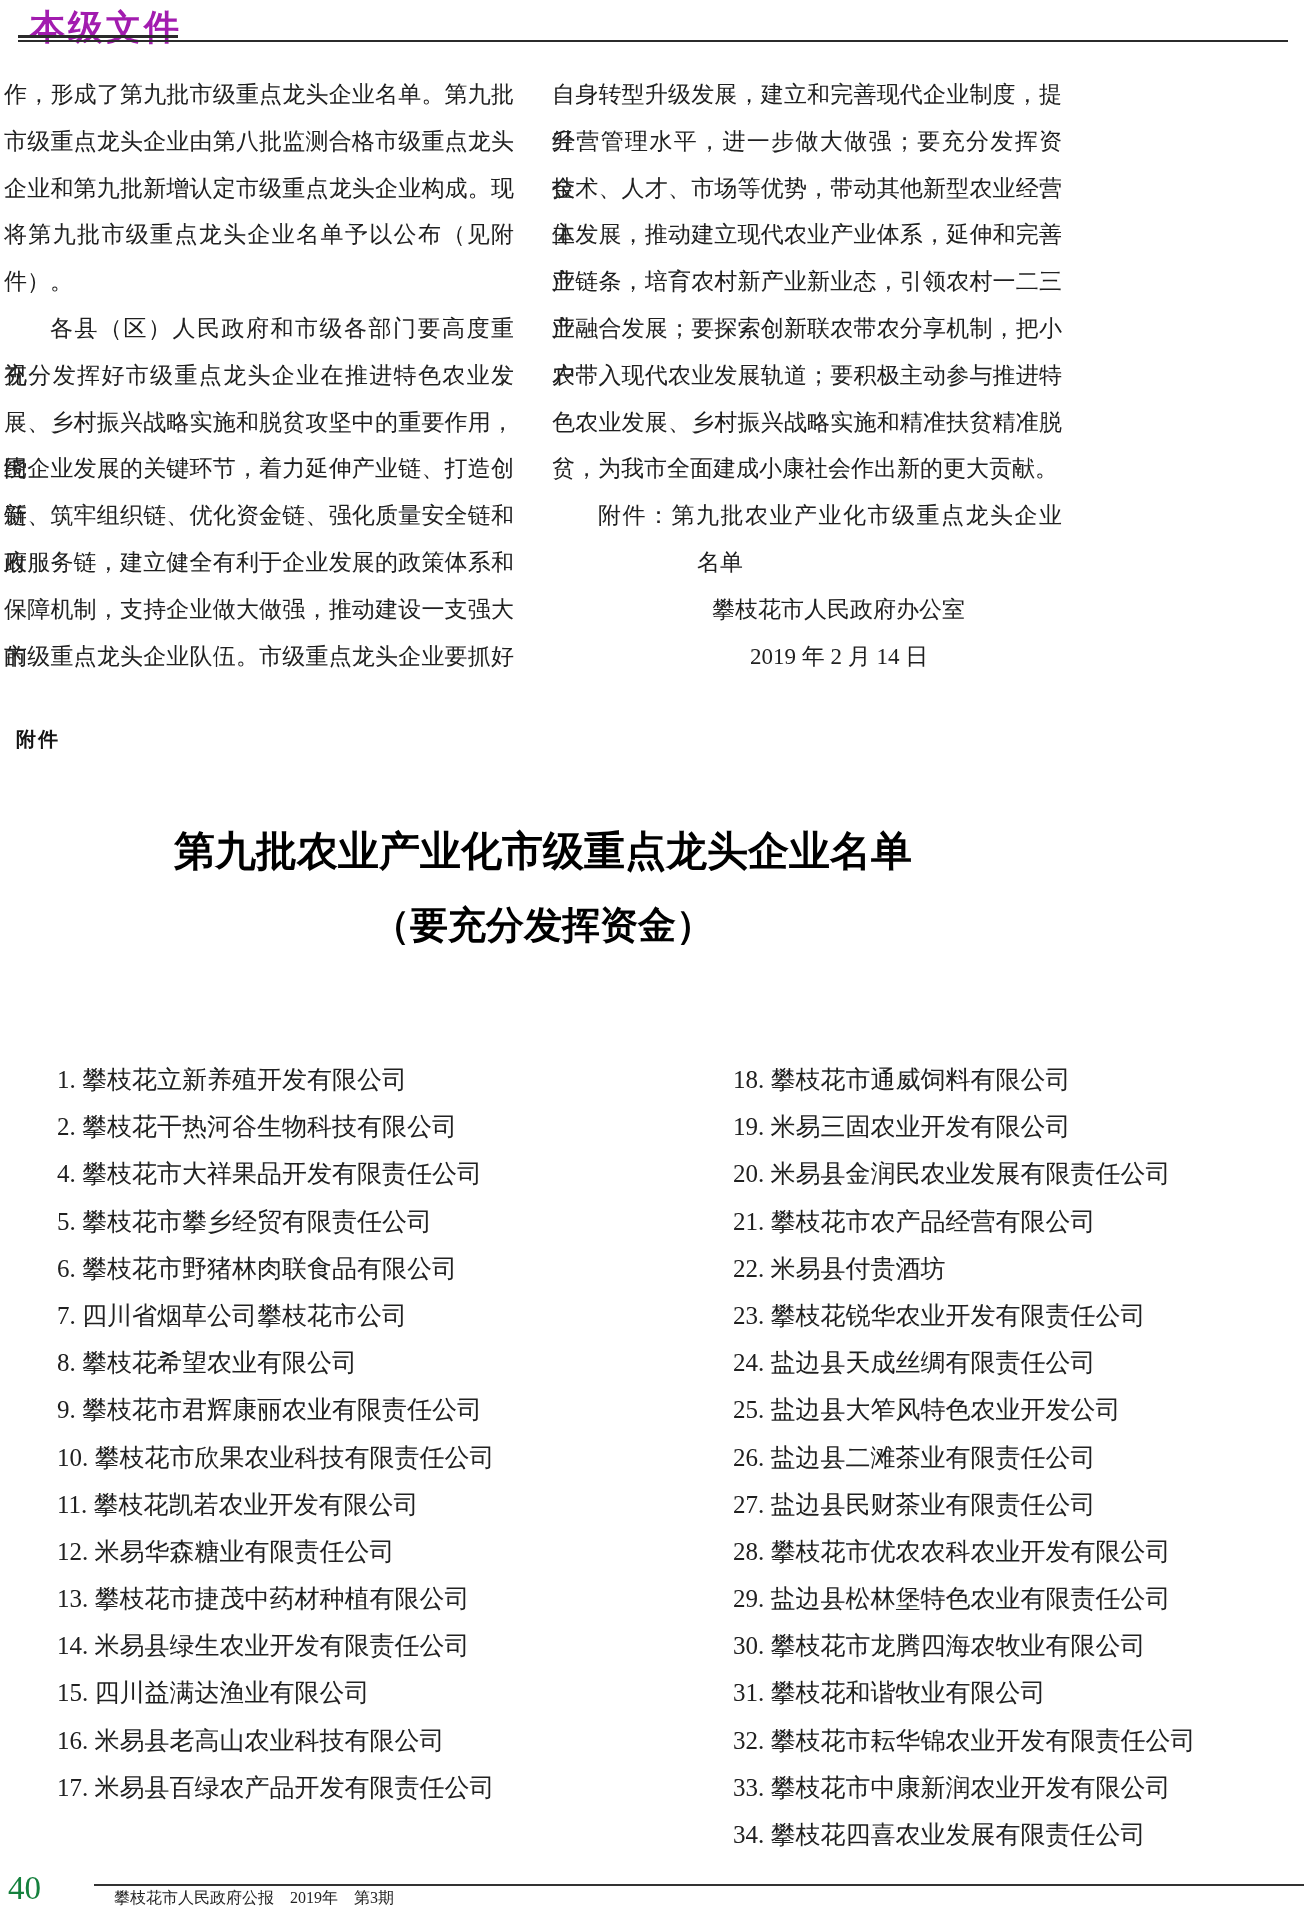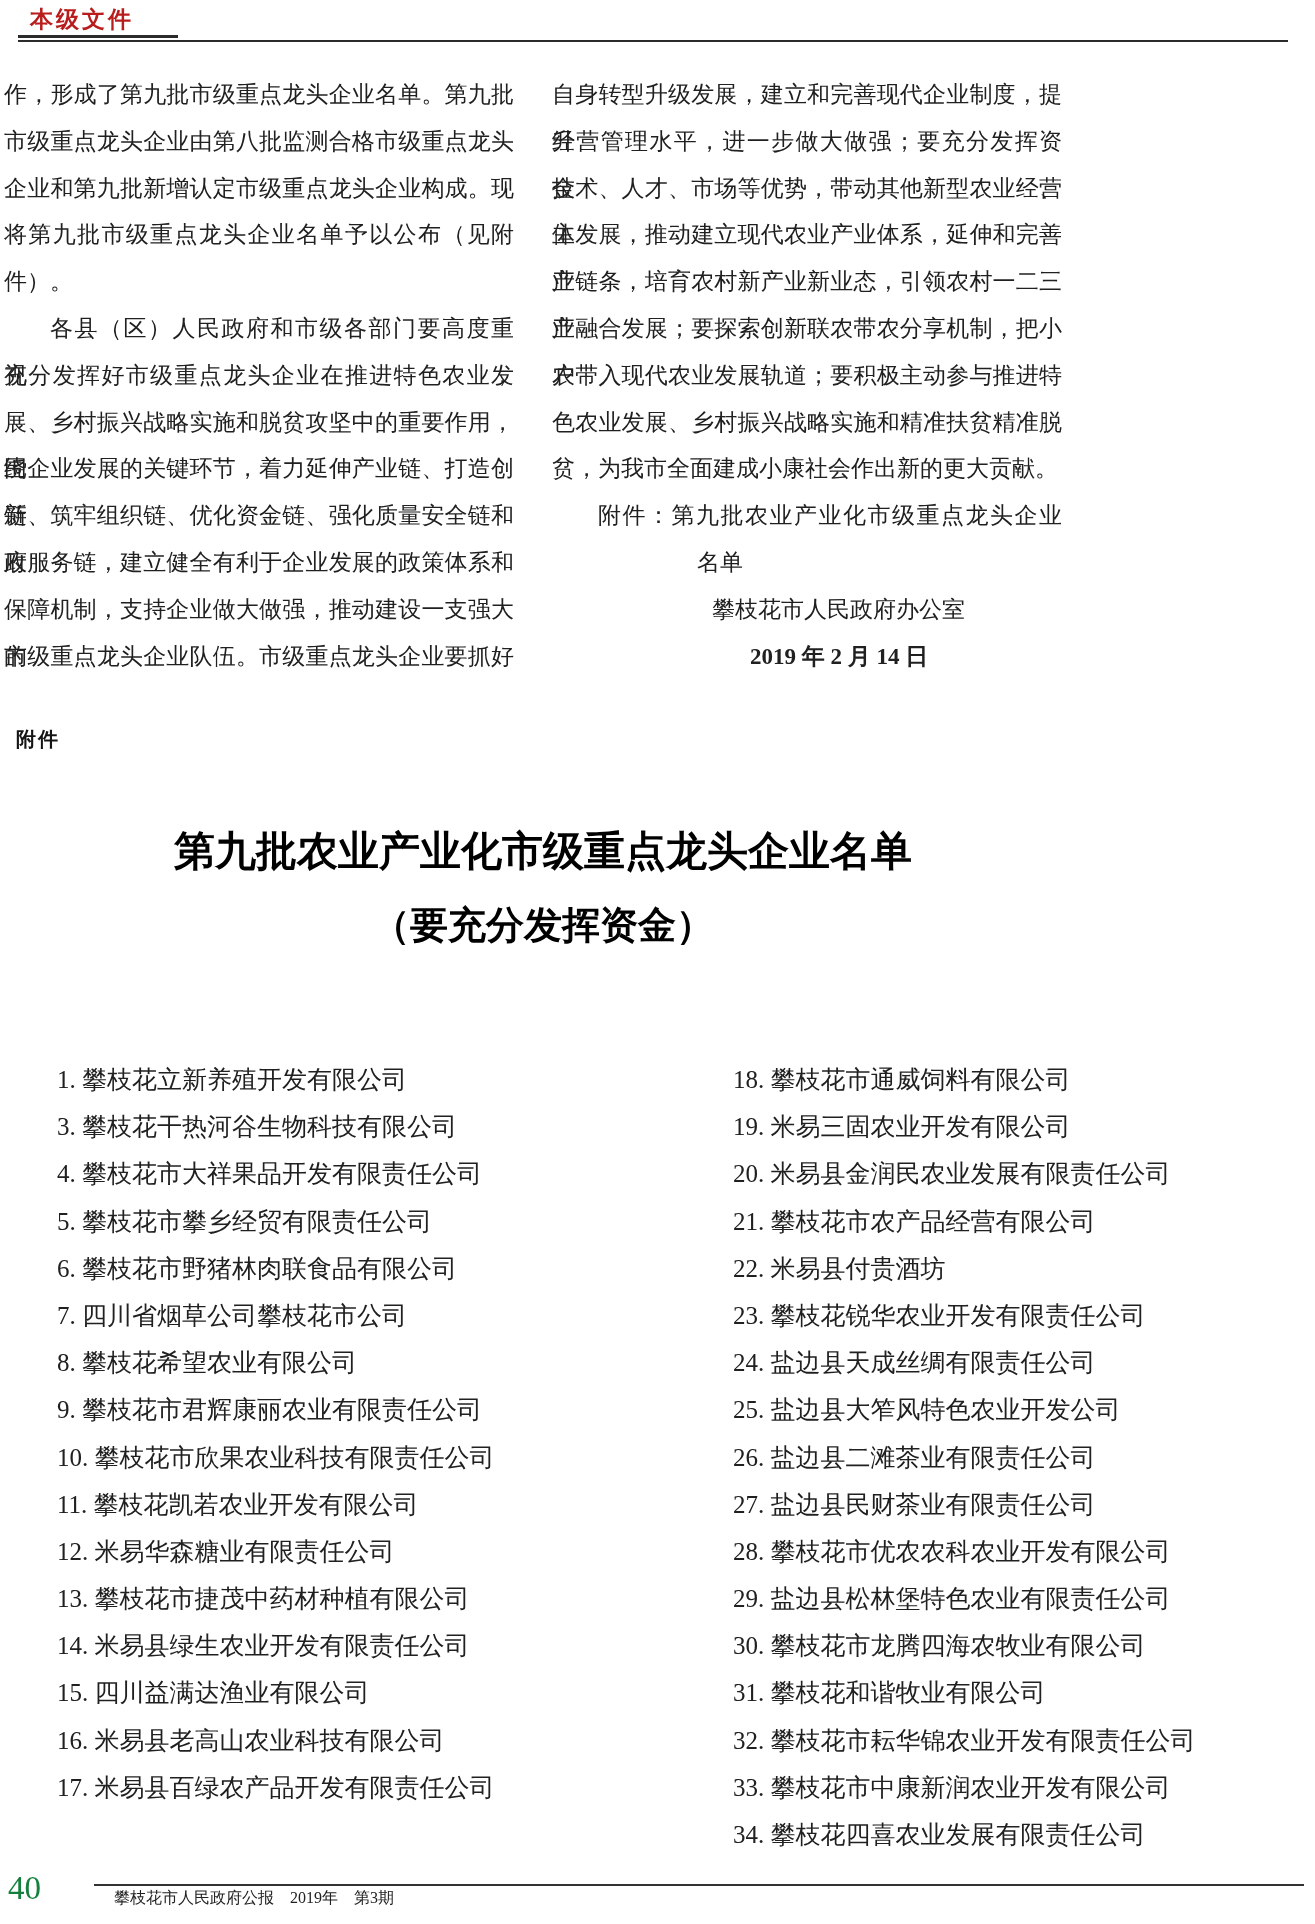--- a/index.html
+++ b/index.html
@@ -7,35 +7,35 @@
   body {
     width:1315px; height:1924px; position:relative; overflow:hidden;
     font-family:"Liberation Serif","DejaVu Serif",serif;
     color:#1d1d1d;
   }
   .sans { font-family:"Liberation Sans","DejaVu Sans",sans-serif; }
 
   
   #section-label{
     position:absolute; left:30px; top:4px;
-    font-size:23px; font-weight:bold; letter-spacing:3px; color:#b91c1c;
+    font-size:35px; font-weight:bold; letter-spacing:3px; color:#a21caf;
   }
   #header-rule{ position:absolute; left:18px; top:40px; width:1270px; height:2px; background:#2b2b2b; }
   #header-rule-thick{ position:absolute; left:18px; top:35px; width:160px; height:3px; background:#2b2b2b; }
 
   
   #body-columns{ position:absolute; left:4px; top:72px; width:1058px; display:flex; gap:38px; }
   .col{ width:510px; font-size:23px; line-height:46.8px; color:#202020; }
   .bline{ height:46.8px; }
   .jl{ text-align:justify; text-align-last:justify; }
   .pe{ text-align:left; text-align-last:left; }
   .ind{ text-indent:2em; }
   .name-line{ padding-left:145px;text-align:right; }
   .issuer-line{ padding-left:160px; }
-  .date-line{ padding-left:198px;font-weight:bold; }
+  .date-line{ padding-left:198px; }
 
   
   #attachment-label{
     position:absolute; left:16px; top:726px;
     font-size:20px; font-weight:bold; letter-spacing:2px; color:#141414;
   }
   #doc-title{
     position:absolute; left:0; top:824px; width:1086px; text-align:center;
     font-size:41px; font-weight:900; color:#000;
   }
@@ -94,21 +94,21 @@
     <div class="bline pe date-line">2019 年 2 月 14 日</div>
   </div>
 </div>
 
 <div id="attachment-label" class="sans">附件</div>
 <div id="doc-title">第九批农业产业化市级重点龙头企业名单</div>
 <div id="doc-subtitle">（要充分发挥资金）</div>
 
 <ul id="list-left" class="company-list">
   <li>1. 攀枝花立新养殖开发有限公司</li>
-  <li>3. 攀枝花干热河谷生物科技有限公司</li>
+  <li>2. 攀枝花干热河谷生物科技有限公司</li>
   <li>4. 攀枝花市大祥果品开发有限责任公司</li>
   <li>5. 攀枝花市攀乡经贸有限责任公司</li>
   <li>6. 攀枝花市野猪林肉联食品有限公司</li>
   <li>7. 四川省烟草公司攀枝花市公司</li>
   <li>8. 攀枝花希望农业有限公司</li>
   <li>9. 攀枝花市君辉康丽农业有限责任公司</li>
   <li>10. 攀枝花市欣果农业科技有限责任公司</li>
   <li>11. 攀枝花凯若农业开发有限公司</li>
   <li>12. 米易华森糖业有限责任公司</li>
   <li>13. 攀枝花市捷茂中药材种植有限公司</li>

